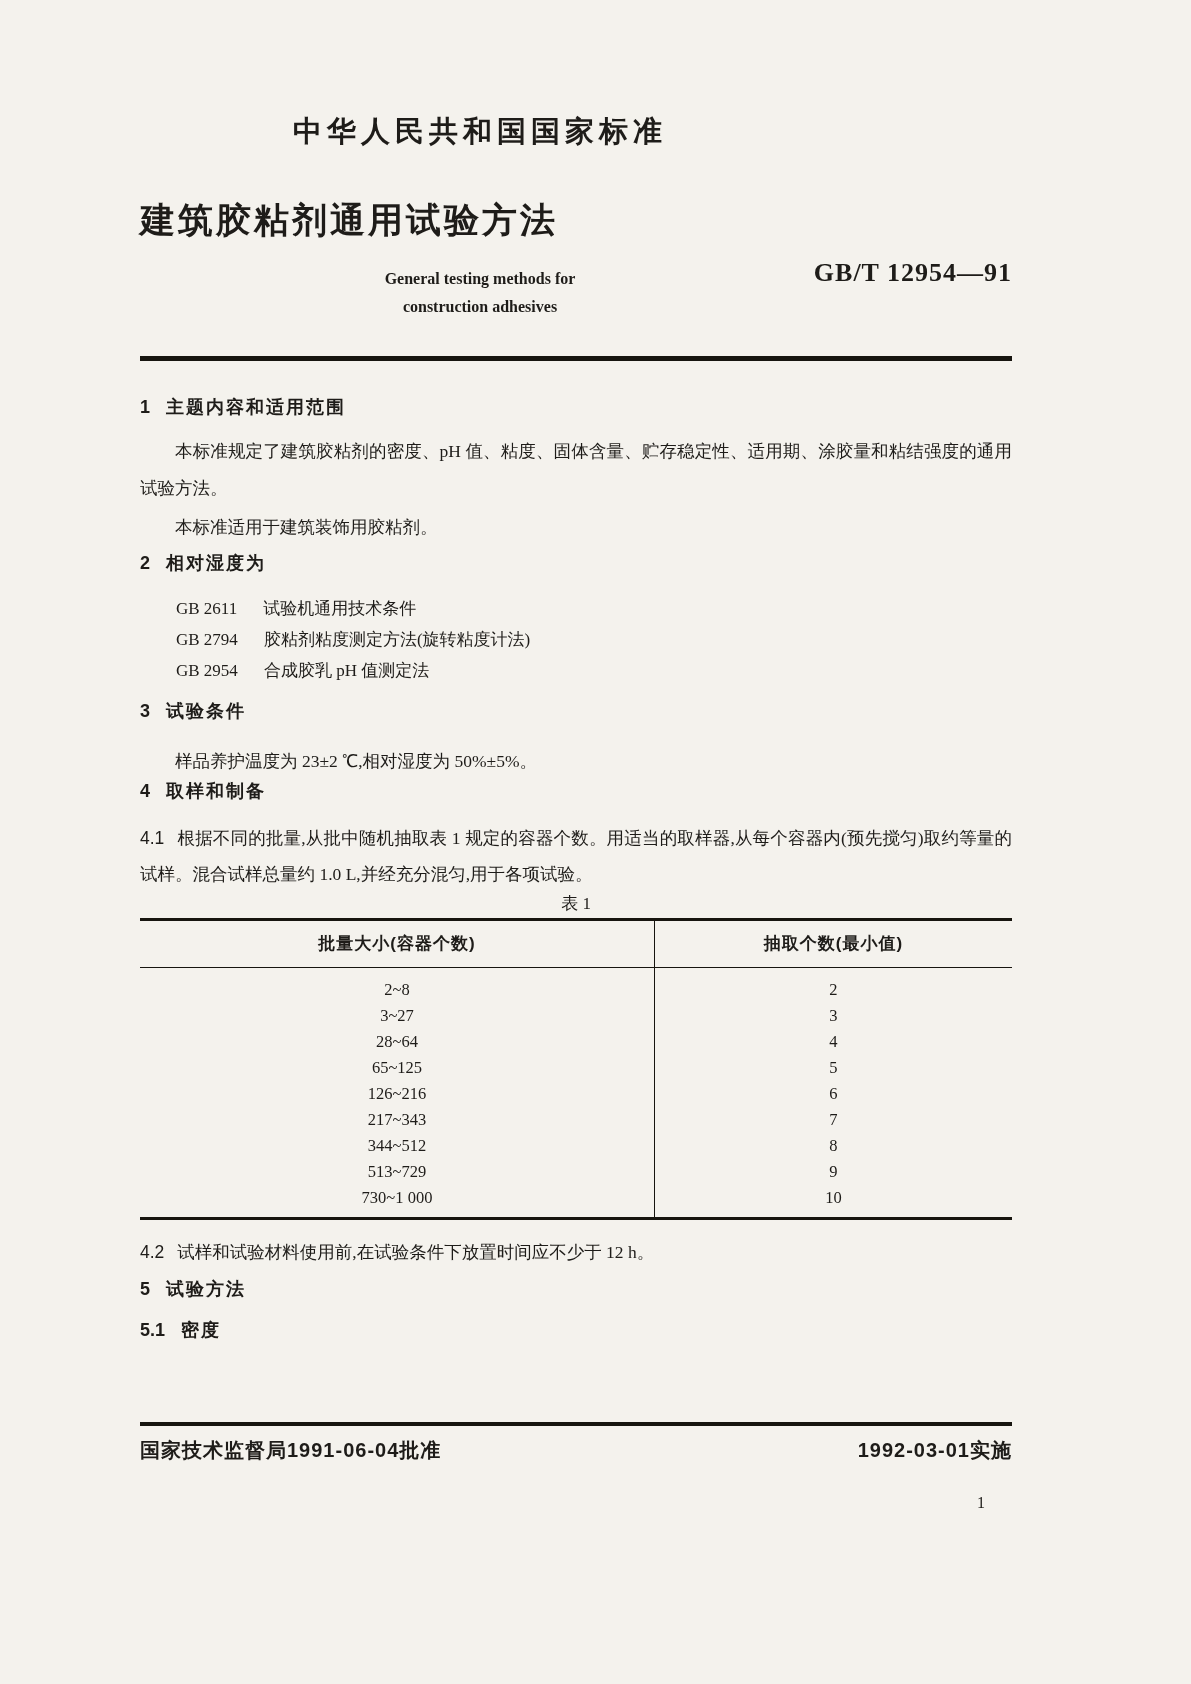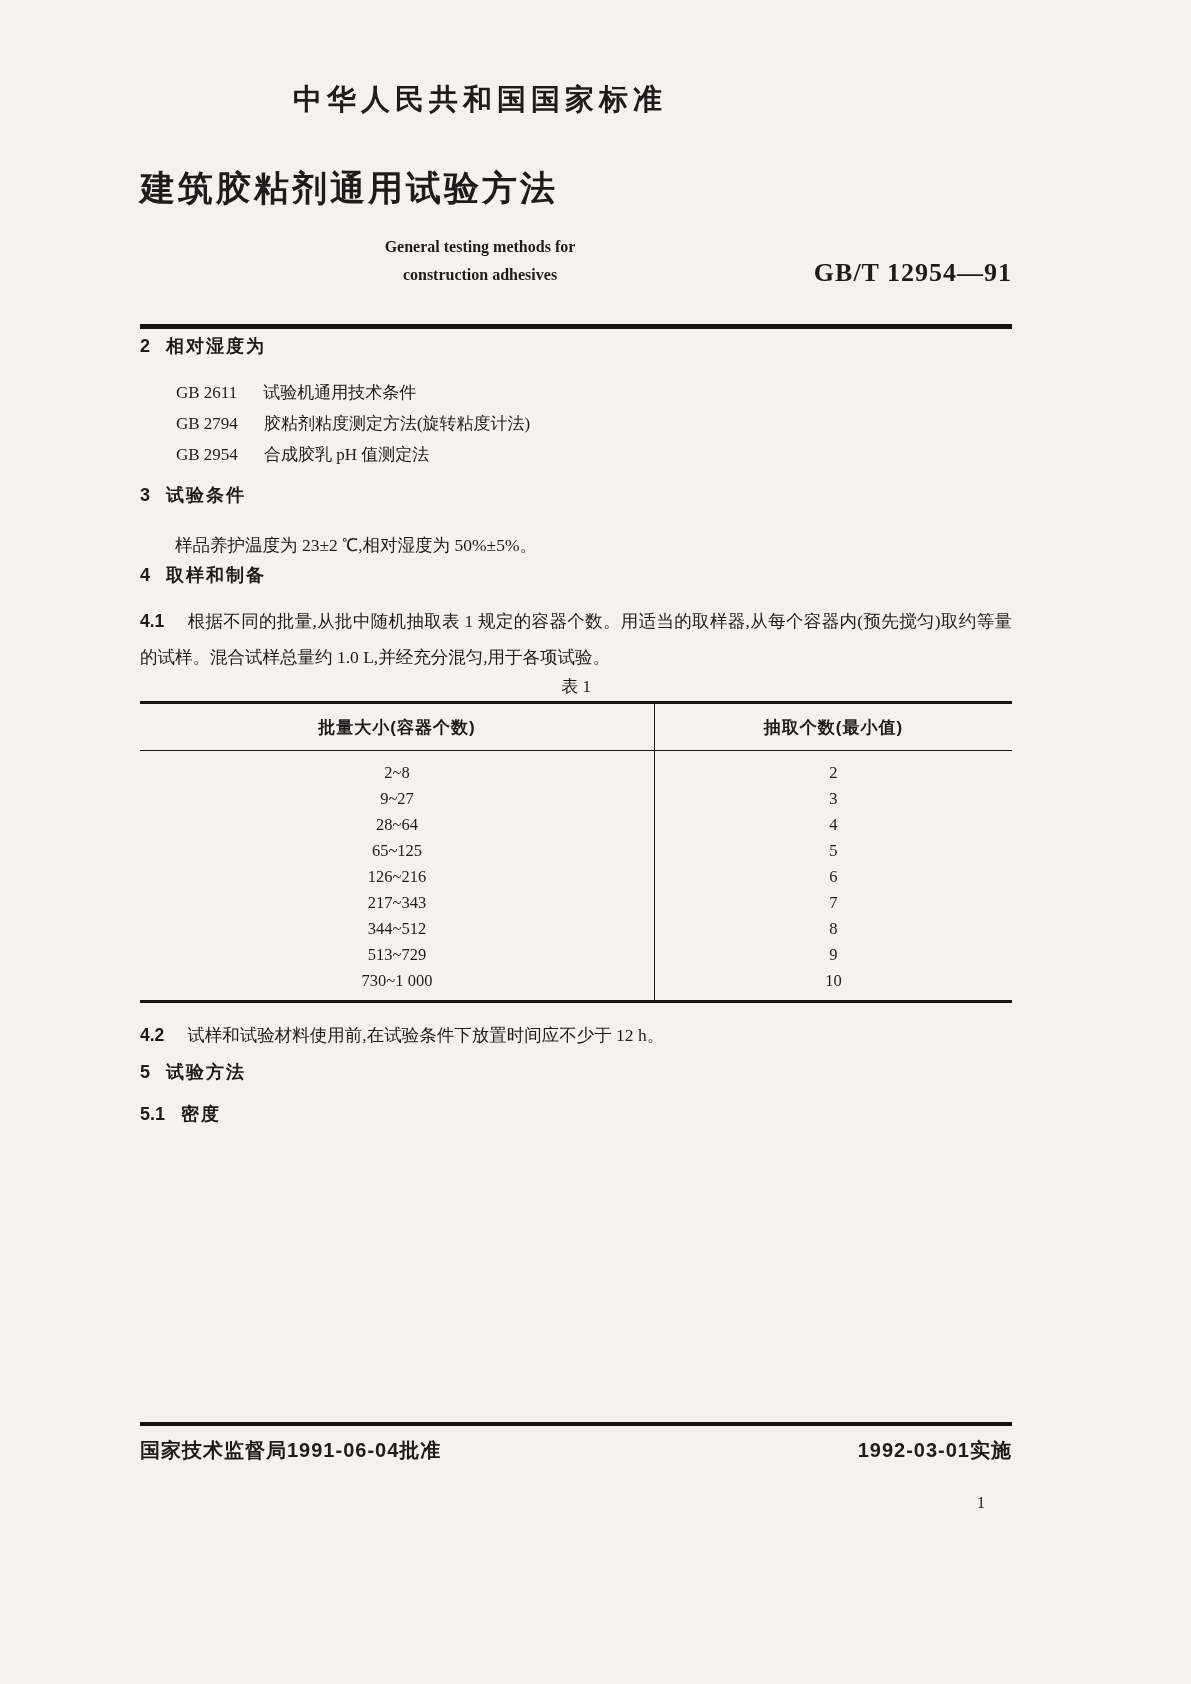--- a/index.html
+++ b/index.html
@@ -19,21 +19,21 @@
     font-family:"Liberation Serif", serif;
     overflow:hidden;
   }
   .content{
     position:absolute;
     left:140px;
     top:0;
     width:872px;
   }
   
-  .doc-header{position:relative;padding-top:82px;}
+  .doc-header{position:relative;padding-top:114px;}
   .std-type{
     width:680px;
     text-align:center;
     font-family:"Liberation Sans", sans-serif;
     font-weight:bold;
     font-size:29px;
     letter-spacing:5px;
     line-height:1.2;
   }
   .doc-title{
@@ -99,23 +99,23 @@
   .clause{
     margin:0;
     font-size:17.5px;
     line-height:36px;
     text-align:justify;
   }
   .clause41{margin-top:16px;}
   .clause42{margin-top:14px;}
   .clause-num{
     font-family:"Liberation Sans", sans-serif;
-    font-weight:bold;
+    font-weight:normal;
     display:inline-block;
-    margin-right:23px;
+    margin-right:13px;
   }
   .ref-list{
     list-style:none;
     margin:18px 0 0 0;
     padding:0 0 0 36px;
     font-size:17px;
     line-height:31px;
   }
   .ref-code{display:inline-block;margin-right:26px;text-align:right;}
   
@@ -186,20 +186,25 @@
 
     <header class="doc-header">
       <div class="std-type">中华人民共和国国家标准</div>
       <div class="std-number">GB/T 12954—91</div>
       <h1 class="doc-title">建筑胶粘剂通用试验方法</h1>
       <div class="en-title">General testing methods for</div>
       <div class="en-title en-title2">construction adhesives</div>
       <div class="head-rule"></div>
     </header>
 
+    <section>
+      <h2 class="sec-heading mt-s1"><span class="sec-num">1</span><span>主题内容和适用范围</span></h2>
+      <p class="para indent p1">本标准规定了建筑胶粘剂的密度、pH 值、粘度、固体含量、贮存稳定性、适用期、涂胶量和粘结强度的通用试验方法。</p>
+      <p class="para indent p2">本标准适用于建筑装饰用胶粘剂。</p>
+    </section>
 
     <section>
       <h2 class="sec-heading mt-s2"><span class="sec-num">2</span><span>相对湿度为</span></h2>
       <ul class="ref-list">
         <li><span class="ref-code">GB 2611</span><span>试验机通用技术条件</span></li>
         <li><span class="ref-code">GB 2794</span><span>胶粘剂粘度测定方法(旋转粘度计法)</span></li>
         <li><span class="ref-code">GB 2954</span><span>合成胶乳 pH 值测定法</span></li>
       </ul>
     </section>
 
@@ -221,21 +226,21 @@
             <th>批量大小(容器个数)</th>
             <th>抽取个数(最小值)</th>
           </tr>
         </thead>
         <tbody>
           <tr>
               <td>2~8</td>
               <td>2</td>
             </tr>
           <tr>
-              <td>9~27</td>
+              <td>3~27</td>
               <td>3</td>
             </tr>
           <tr>
               <td>28~64</td>
               <td>4</td>
             </tr>
           <tr>
               <td>65~125</td>
               <td>5</td>
             </tr>

